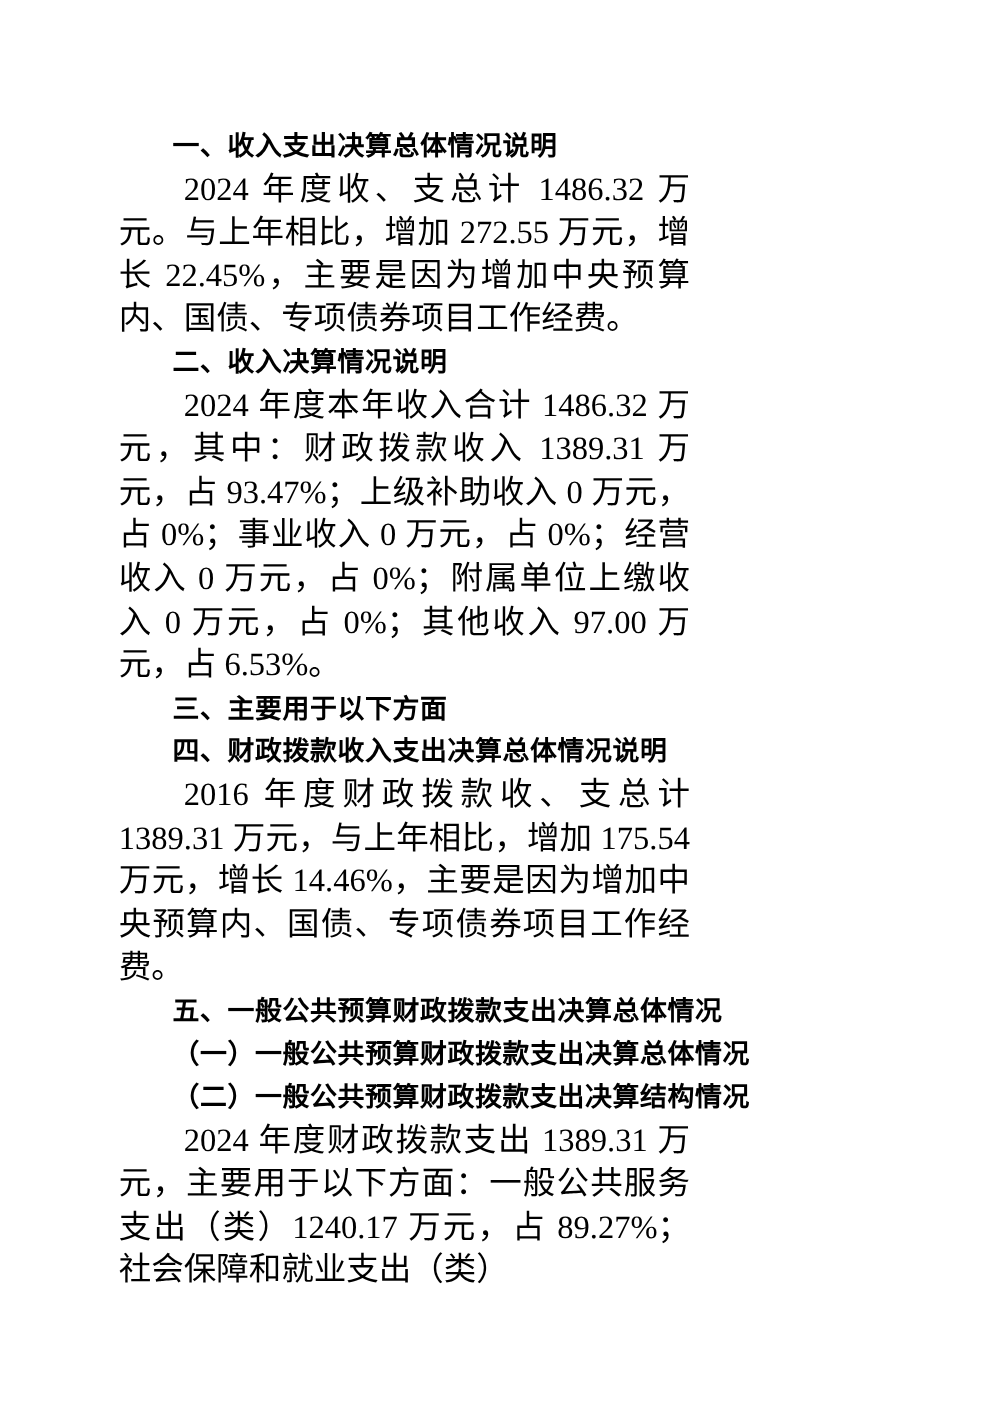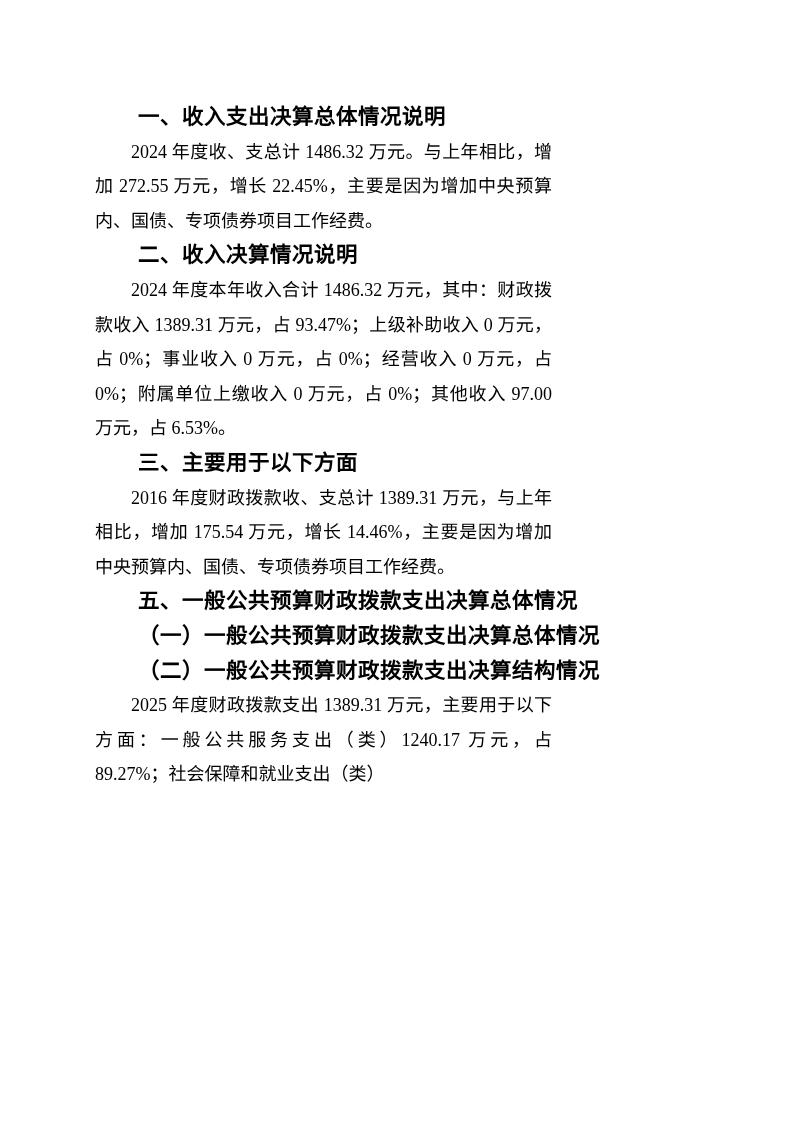--- a/index.html
+++ b/index.html
@@ -26,21 +26,21 @@
     font-family: "Liberation Sans", "DejaVu Sans", sans-serif;
     font-weight: 700;
     font-size: 21.5px;
     line-height: 34.6px;
     text-indent: 2em;
     letter-spacing: 0.5px;
     white-space: nowrap;
   }
   .doc-para {
     margin: 0;
-    font-size: 18px;
+    font-size: 26px;
     line-height: 34.6px;
     text-indent: 2em;
     text-align: justify;
     text-justify: inter-character;
     word-break: normal;
     overflow-wrap: break-word;
   }
 </style>
 </head>
 <body>
@@ -48,22 +48,23 @@
 <div class="page">
 
   <h2 class="doc-heading">一、收入支出决算总体情况说明</h2>
   <p class="doc-para">2024 年度收、支总计 1486.32 万元。与上年相比，增加 272.55 万元，增长 22.45%，主要是因为增加中央预算内、国债、专项债券项目工作经费。</p>
 
   <h2 class="doc-heading">二、收入决算情况说明</h2>
   <p class="doc-para">2024 年度本年收入合计 1486.32 万元，其中：财政拨款收入 1389.31 万元，占 93.47%；上级补助收入 0 万元，占 0%；事业收入 0 万元，占 0%；经营收入 0 万元，占 0%；附属单位上缴收入 0 万元，占 0%；其他收入 97.00 万元，占 6.53%。</p>
 
   <h2 class="doc-heading">三、主要用于以下方面</h2>
 
+  <h2 class="doc-heading">四、财政拨款收入支出决算总体情况说明</h2>
   <p class="doc-para">2016 年度财政拨款收、支总计 1389.31 万元，与上年相比，增加 175.54 万元，增长 14.46%，主要是因为增加中央预算内、国债、专项债券项目工作经费。</p>
 
   <h2 class="doc-heading">五、一般公共预算财政拨款支出决算总体情况</h2>
 
   <h3 class="doc-heading">（一）一般公共预算财政拨款支出决算总体情况</h3>
 
   <h3 class="doc-heading">（二）一般公共预算财政拨款支出决算结构情况</h3>
-  <p class="doc-para">2025 年度财政拨款支出 1389.31 万元，主要用于以下方面：一般公共服务支出（类）1240.17 万元，占 89.27%；社会保障和就业支出（类）</p>
+  <p class="doc-para">2024 年度财政拨款支出 1389.31 万元，主要用于以下方面：一般公共服务支出（类）1240.17 万元，占 89.27%；社会保障和就业支出（类）</p>
 
 </div>
 
 </body></html>

